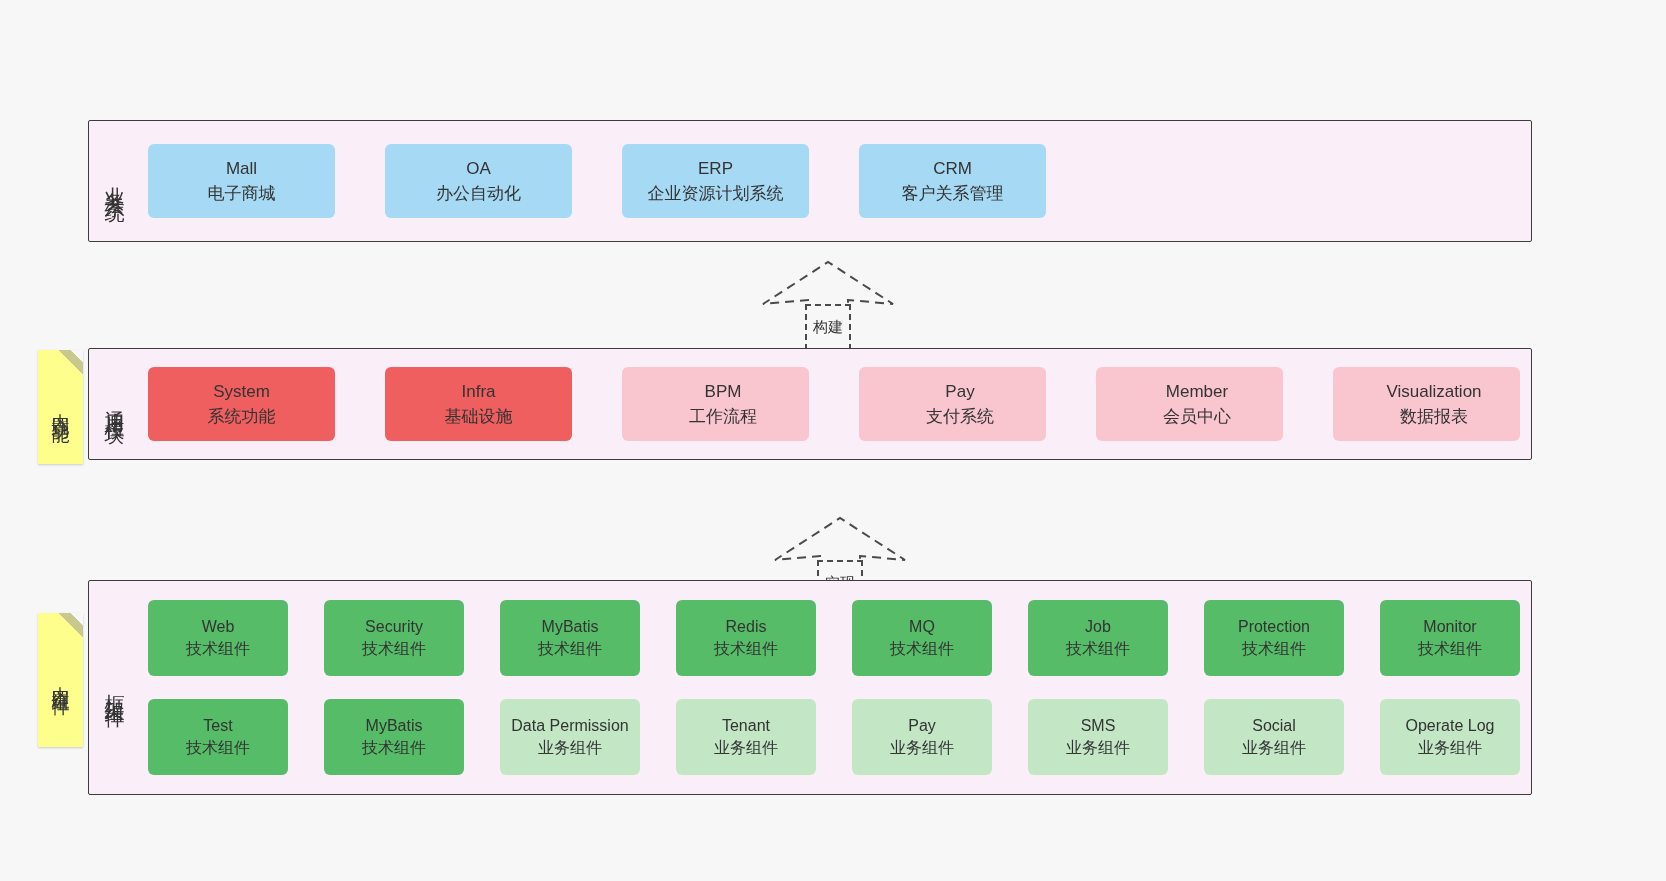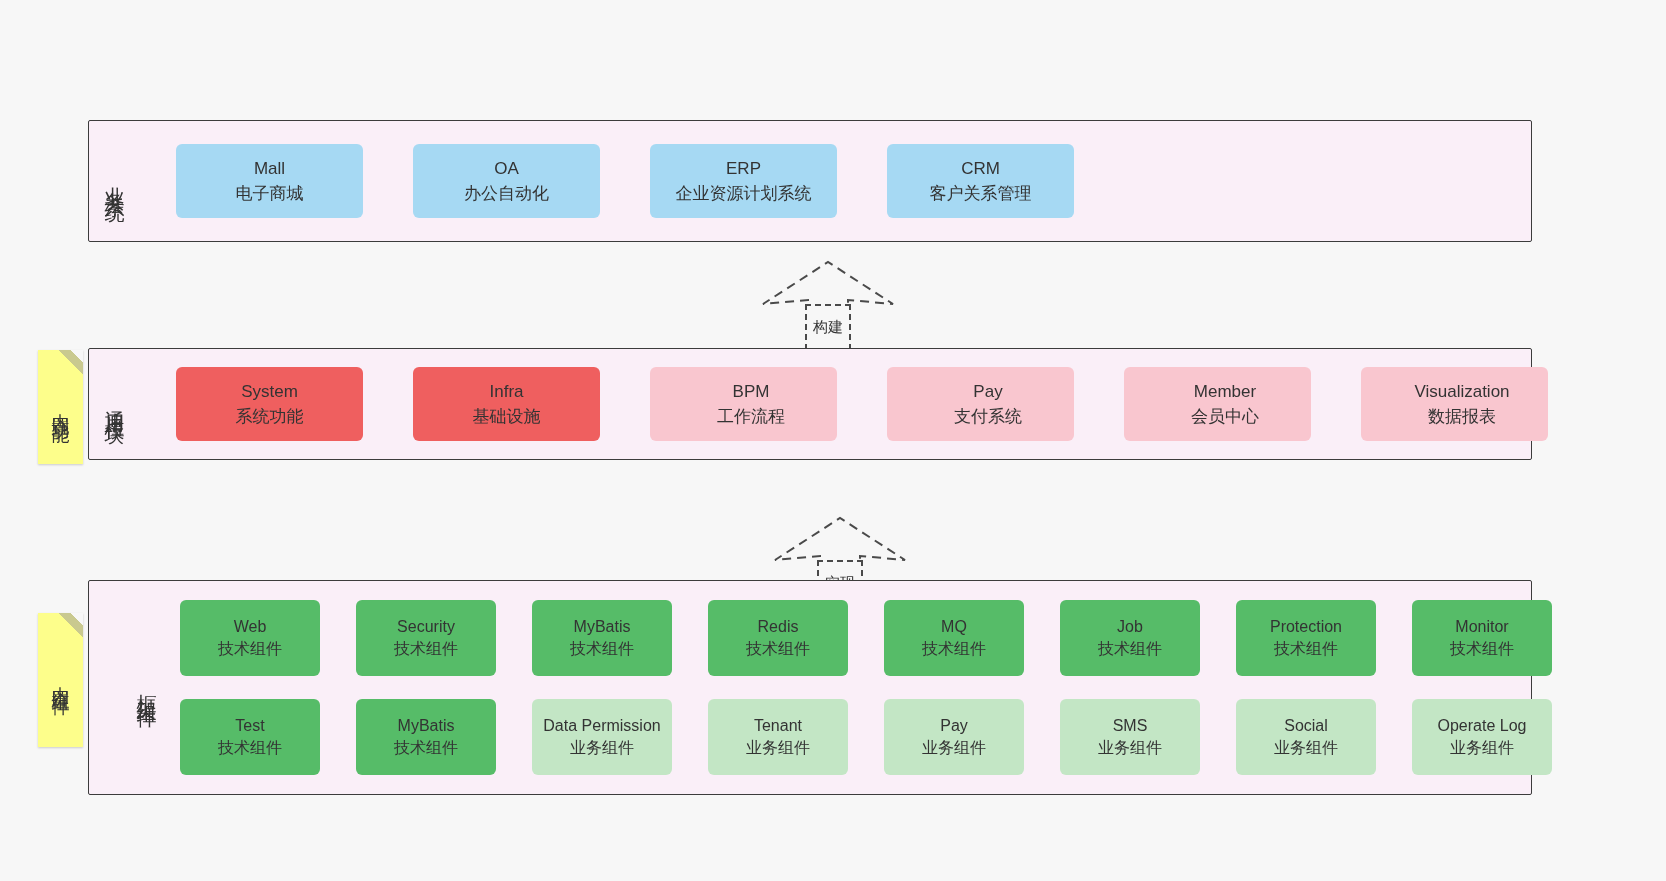--- a/index.html
+++ b/index.html
@@ -16,27 +16,27 @@
     background:var(--page-bg);color:var(--text);
     font-family:"Liberation Sans","DejaVu Sans",sans-serif;
   }
   .band{
     position:absolute;left:88px;width:1444px;
     background:var(--band-bg);border:1px solid var(--band-border);border-radius:2px;
     display:flex;align-items:center;
   }
   #band-business{top:120px;height:122px;}
   #band-modules{top:348px;height:112px;}
-  #band-components{top:580px;height:215px;padding-left:32px;}
+  #band-components{top:580px;height:215px;}
   .side-label{
     writing-mode:vertical-rl;text-orientation:upright;
     font-size:20px;letter-spacing:5px;white-space:nowrap;
     margin-left:13px;margin-right:19px;color:var(--text);
   }
-  .boxes{display:flex;gap:50px;align-items:center;margin-left:28px;}
+  .boxes{display:flex;gap:50px;align-items:center;}
   .rows{display:flex;flex-direction:column;gap:23px;}
   .row{display:flex;gap:36px;}
   .box{
     border-radius:6px;display:flex;flex-direction:column;
     align-items:center;justify-content:center;text-align:center;
   }
   .box.w187{width:187px;height:74px;font-size:17px;line-height:1.5;}
   .box.w140{width:140px;height:76px;font-size:16px;line-height:1.35;padding:2px;}
   .blue{background:var(--blue);}
   .red{background:var(--red);}

